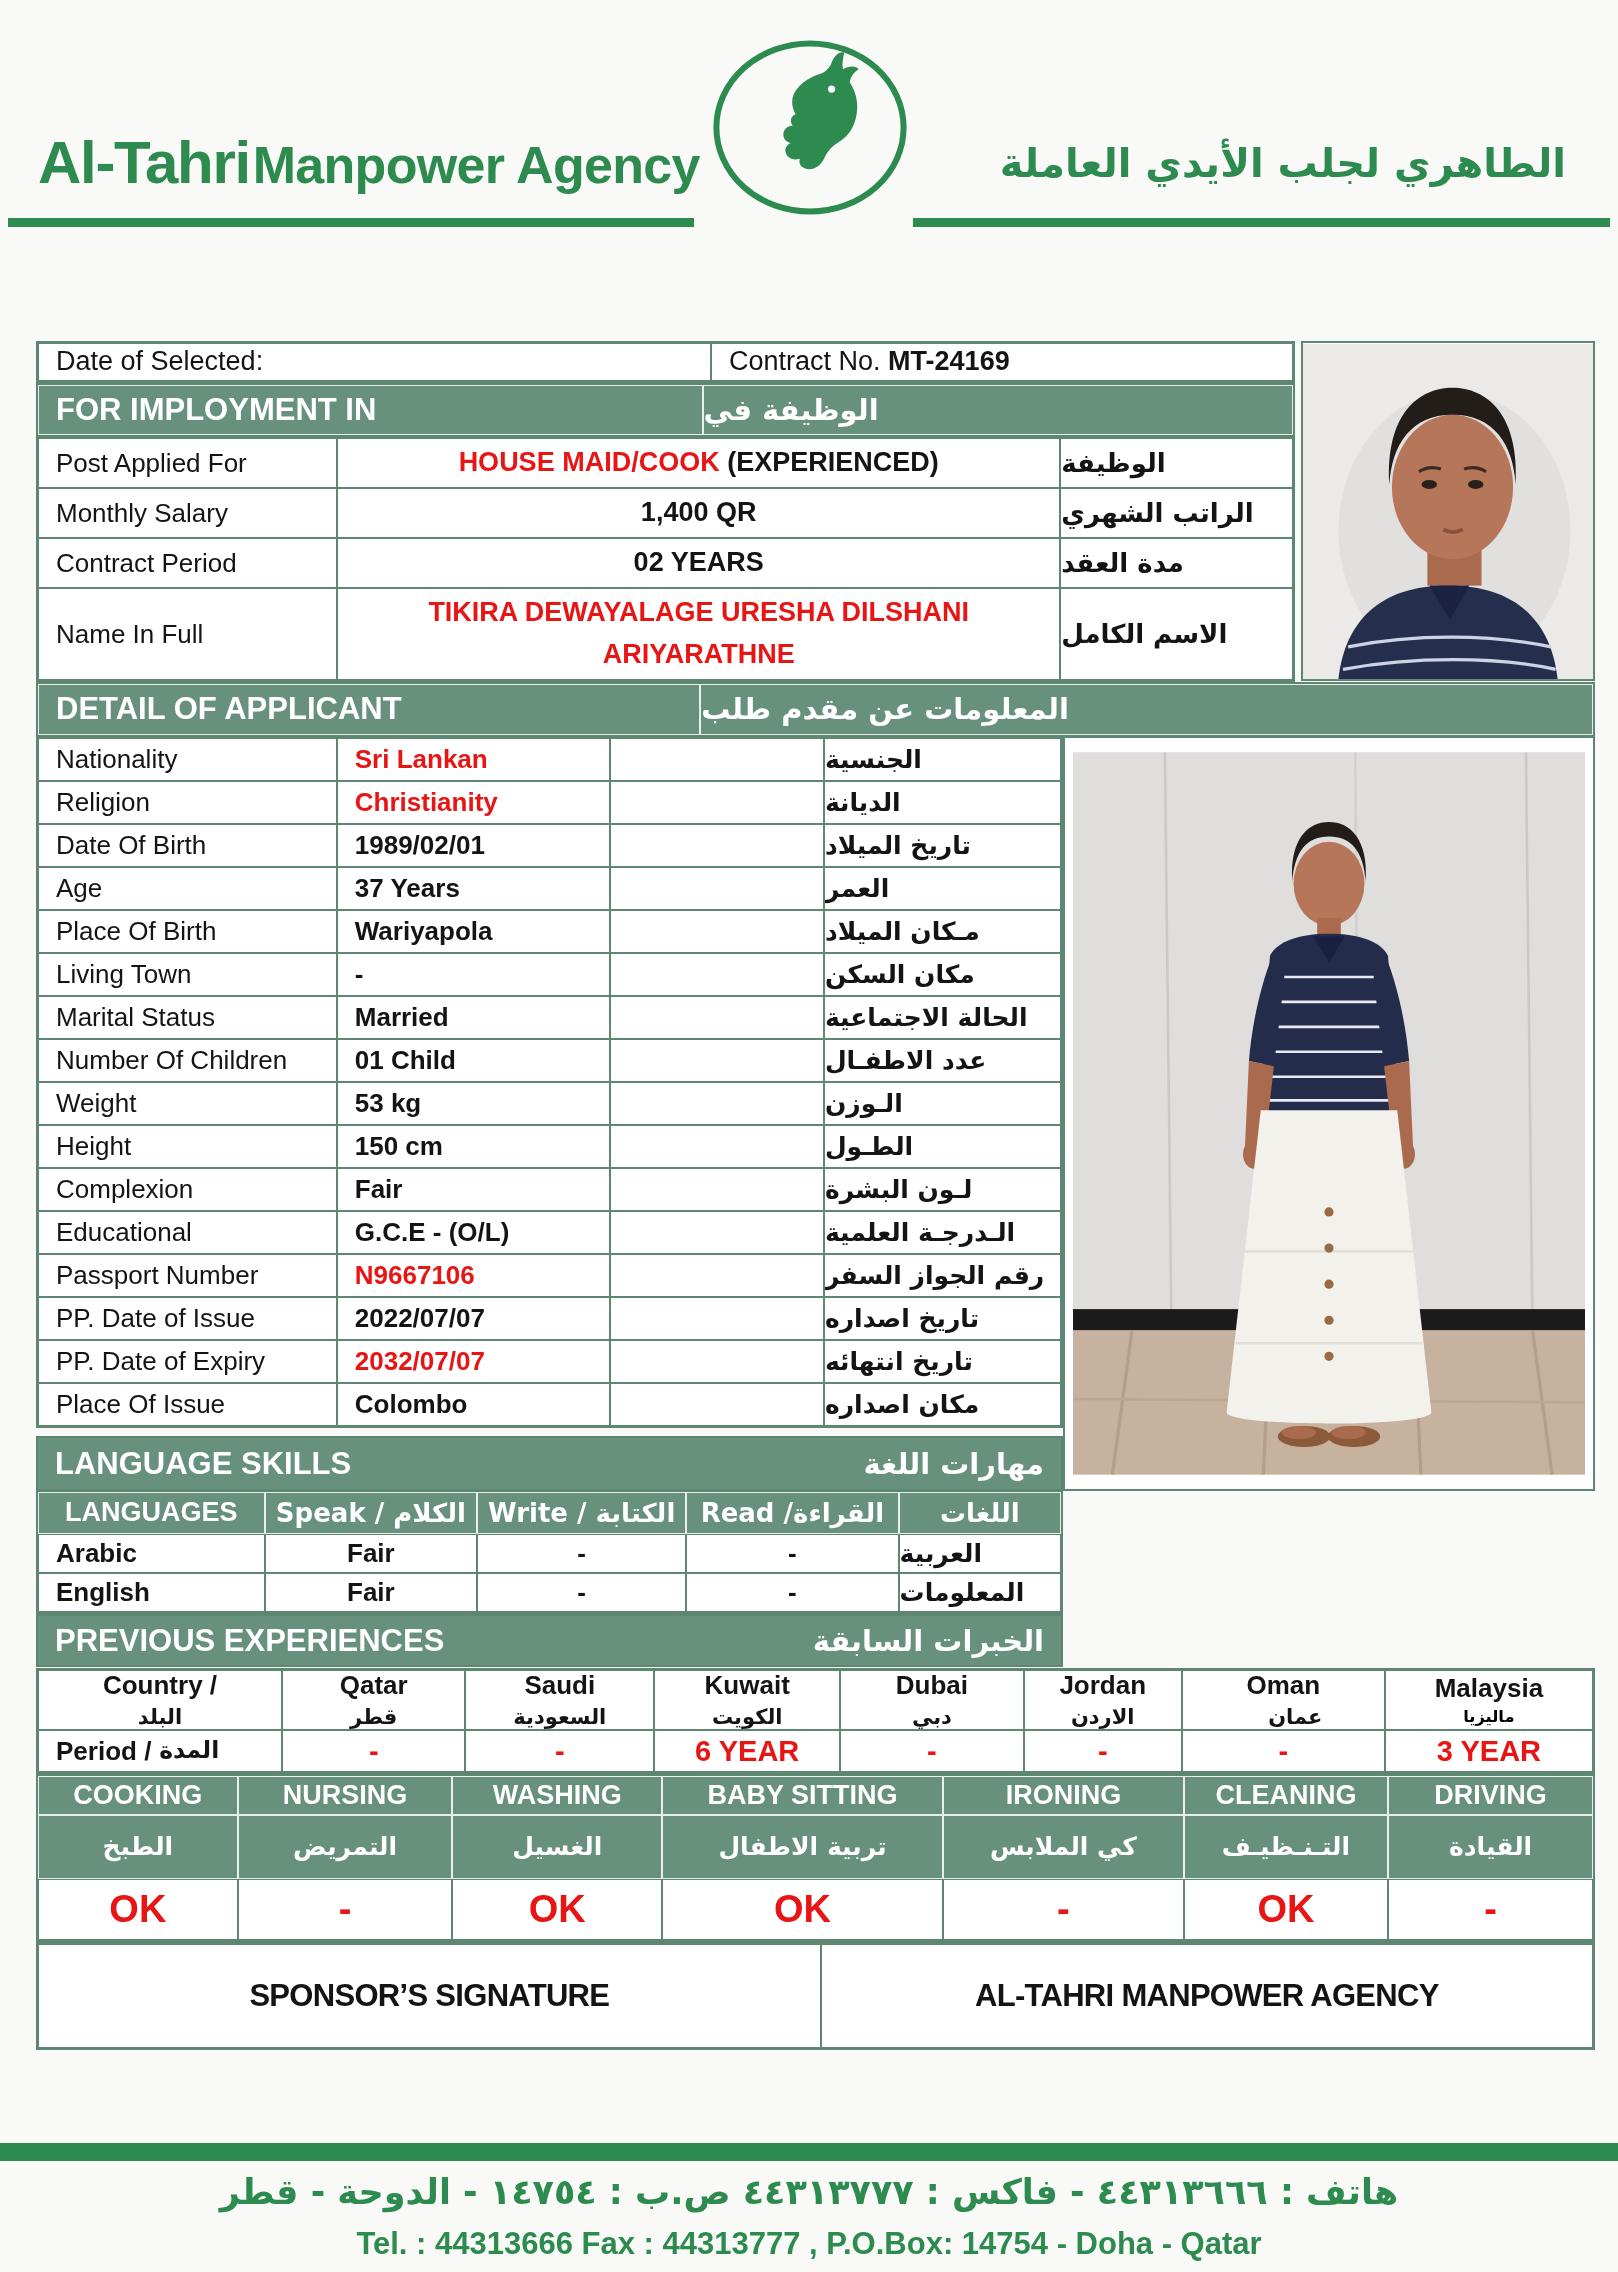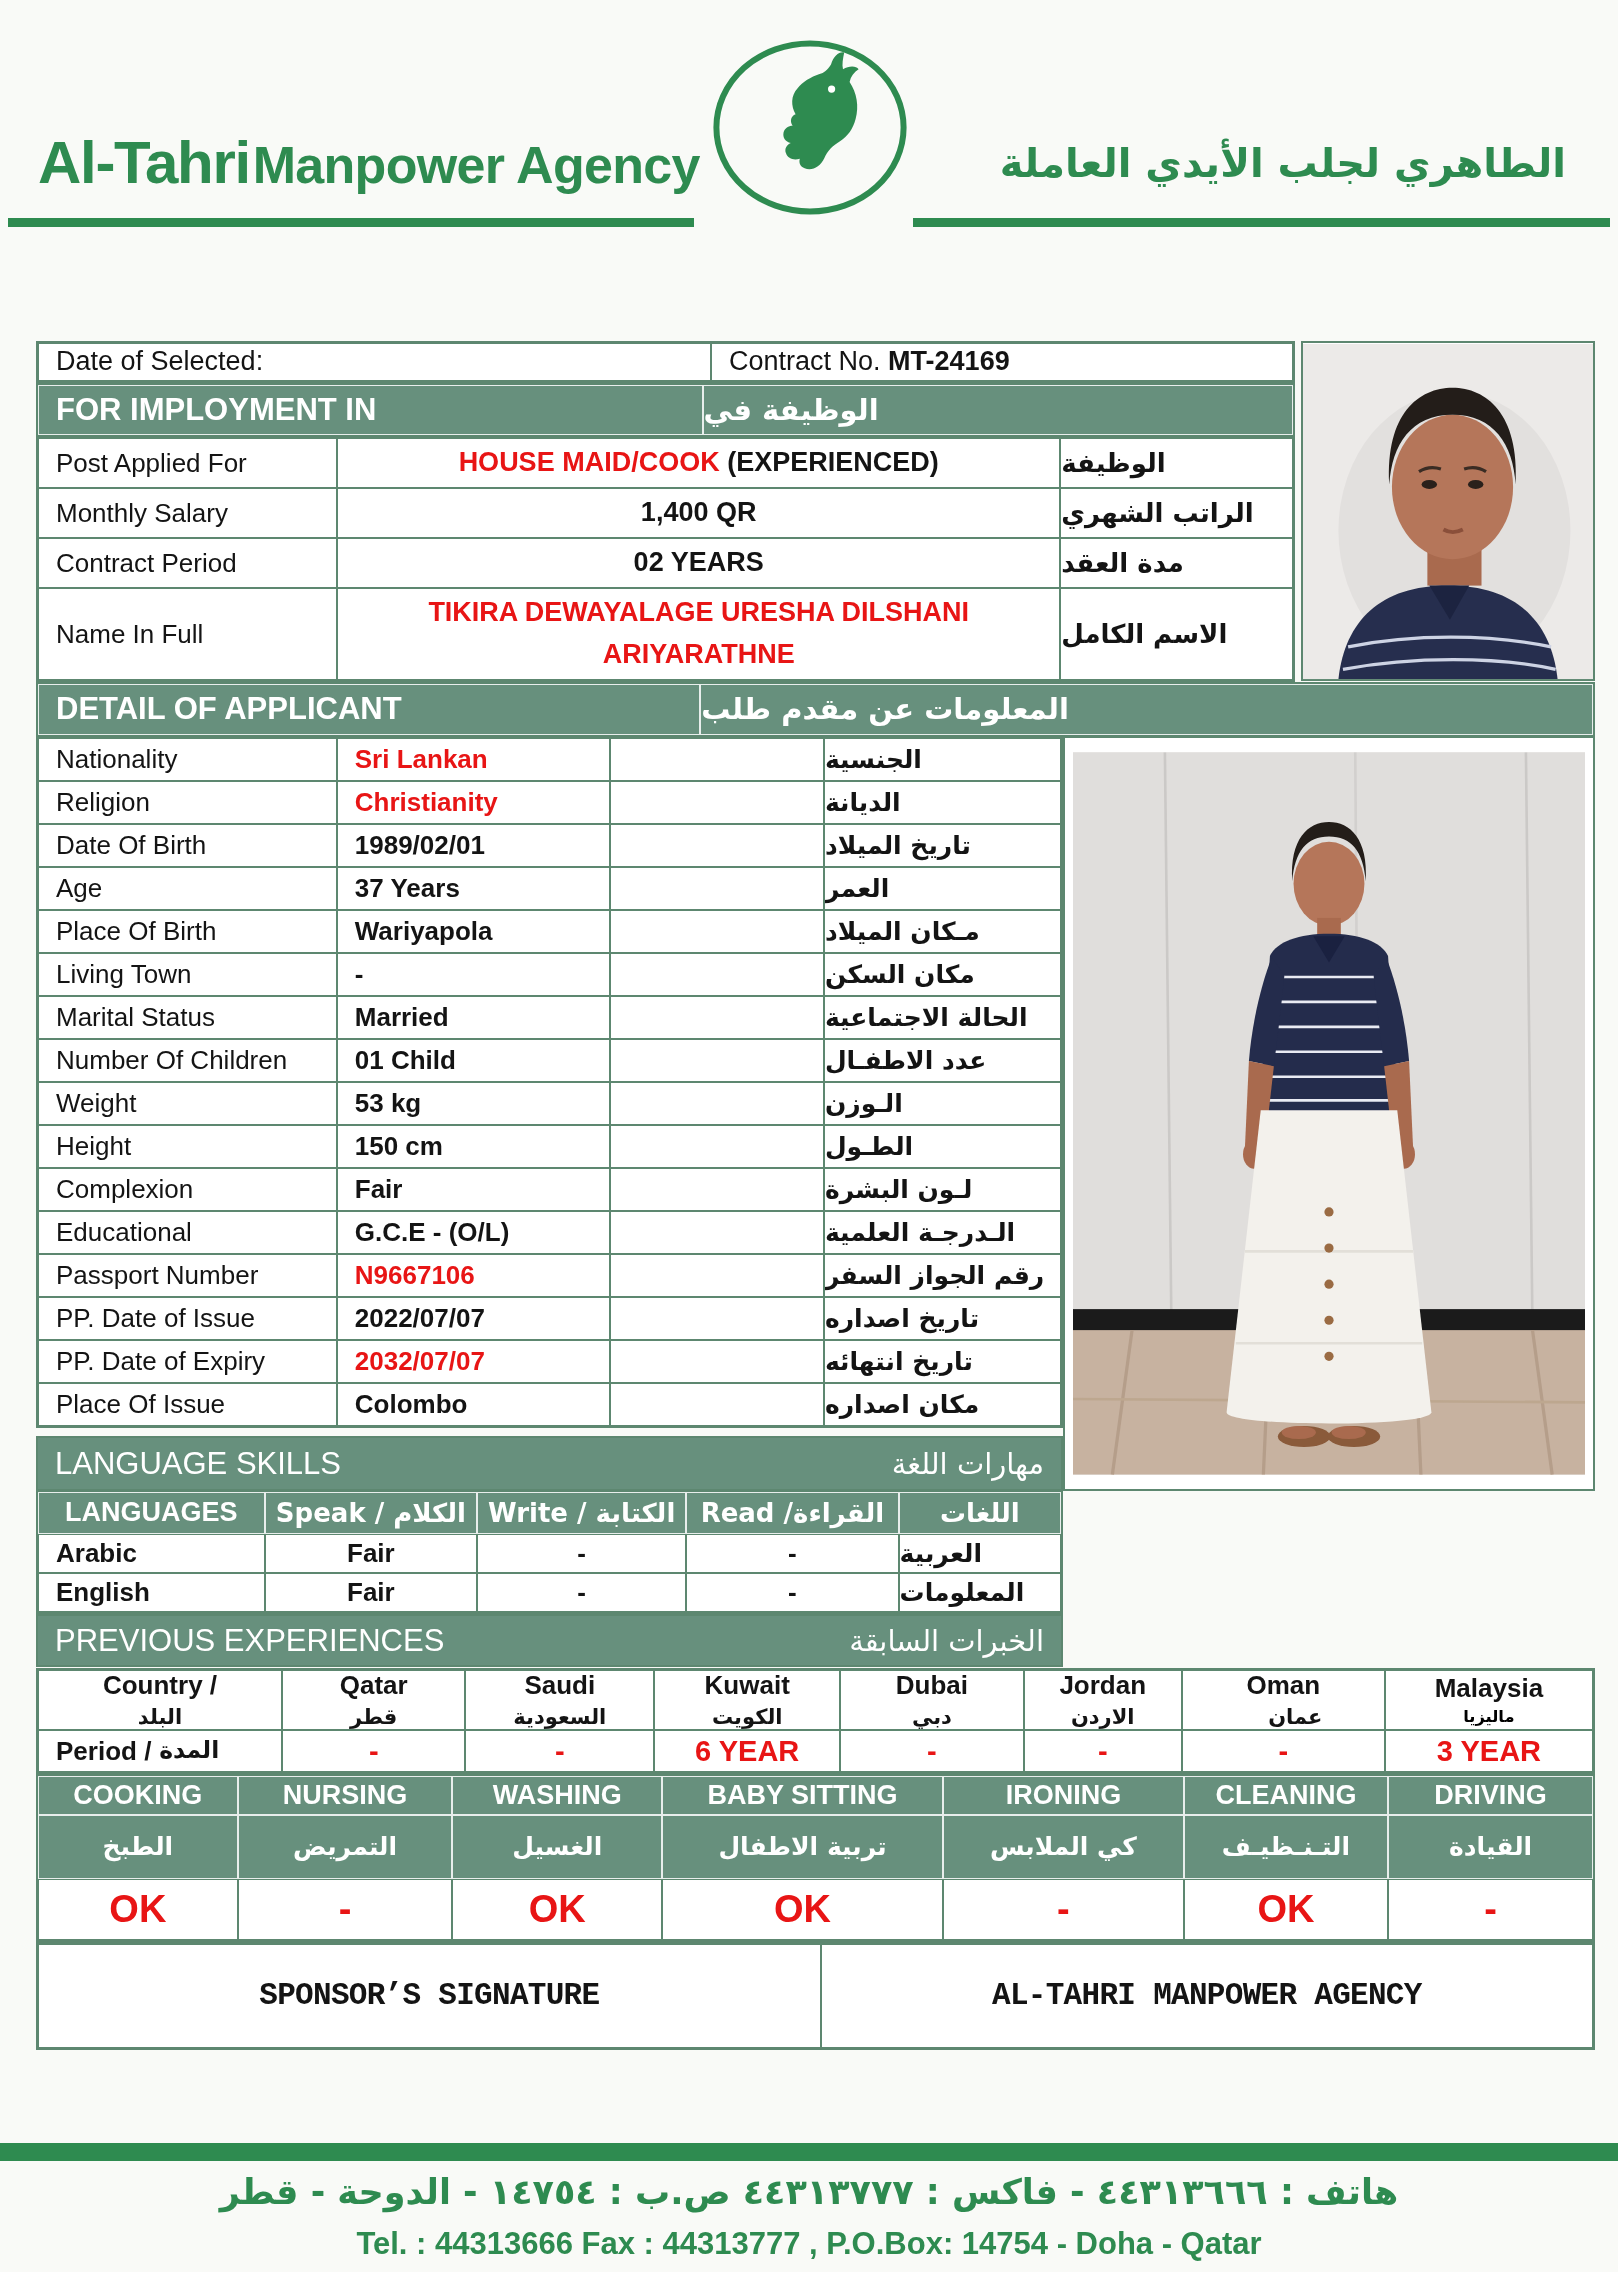--- a/index.html
+++ b/index.html
@@ -14,21 +14,21 @@
   .page{position:relative;width:1618px;height:2273px;margin:0 auto;background:#f9faf7;color:var(--ink);overflow:hidden;}
   .abs{position:absolute;}
   .ar{font-family:"DejaVu Sans",sans-serif;direction:rtl;unicode-bidi:isolate;}
   .mixed{font-family:"DejaVu Sans",sans-serif;}
   .b{font-weight:bold;}
   .red{color:var(--red);}
   
   .grid{display:grid;position:absolute;border:2px solid var(--bd);background:#fff;}
   .grid>div{border:1.3px solid var(--bd);display:flex;align-items:center;overflow:hidden;line-height:1.25;}
   .gc{background:var(--band);color:#fff;font-weight:bold;border-color:rgba(255,255,255,.85) !important;}
-  .band-flex{position:absolute;background:var(--band);color:#fff;font-weight:normal;display:flex;align-items:center;justify-content:space-between;border:2px solid var(--bd);}
+  .band-flex{position:absolute;background:var(--band);color:#fff;font-weight:bold;display:flex;align-items:center;justify-content:space-between;border:2px solid var(--bd);}
   .c{justify-content:center;text-align:center;}
   .r{justify-content:flex-end;text-align:left;}
   .pl{padding-left:17px;}
   .pr{padding-right:15.7px;}
   .fs36{font-size:23.5px;} .fs38{font-size:25px;} .fs40{font-size:26px;} .fs42{font-size:27px;}
   .fs44{font-size:29px;} .fs46{font-size:38px;} .fs48{font-size:31px;}
   .stack{flex-direction:column;justify-content:center;gap:2.6px;}
   .name-val{max-width:600px;margin:0 auto;line-height:1.55;}
   
   .hdr-title{position:absolute;left:38px;top:128px;color:var(--green);font-weight:bold;white-space:nowrap;}
@@ -354,21 +354,21 @@
 
     <div class="c fs46 b red">OK</div>
     <div class="c fs46 b red">-</div>
     <div class="c fs46 b red">OK</div>
     <div class="c fs46 b red">OK</div>
     <div class="c fs46 b red">-</div>
     <div class="c fs46 b red">OK</div>
     <div class="c fs46 b red">-</div>
   </div>
 
-  <div class="grid" style="left:36px;top:1942px;width:1559px;grid-template-columns:1203fr 1187fr;grid-template-rows:104px;font-family:Liberation Mono, monospace;">
+  <div class="grid" style="left:36px;top:1942px;width:1559px;grid-template-columns:1203fr 1187fr;grid-template-rows:104px;">
     <div class="c sig-cell">SPONSOR’S SIGNATURE</div>
     <div class="c sig-cell">AL-TAHRI MANPOWER AGENCY</div>
   </div>
 
   <div class="footer-bar"></div>
   <div class="footer-ar ar">هاتف : ٤٤٣١٣٦٦٦ - فاكس : ٤٤٣١٣٧٧٧ ص.ب : ١٤٧٥٤ - الدوحة - قطر</div>
   <div class="footer-en">Tel. : 44313666  Fax : 44313777 , P.O.Box: 14754 - Doha - Qatar</div>
 
 </div>
 

